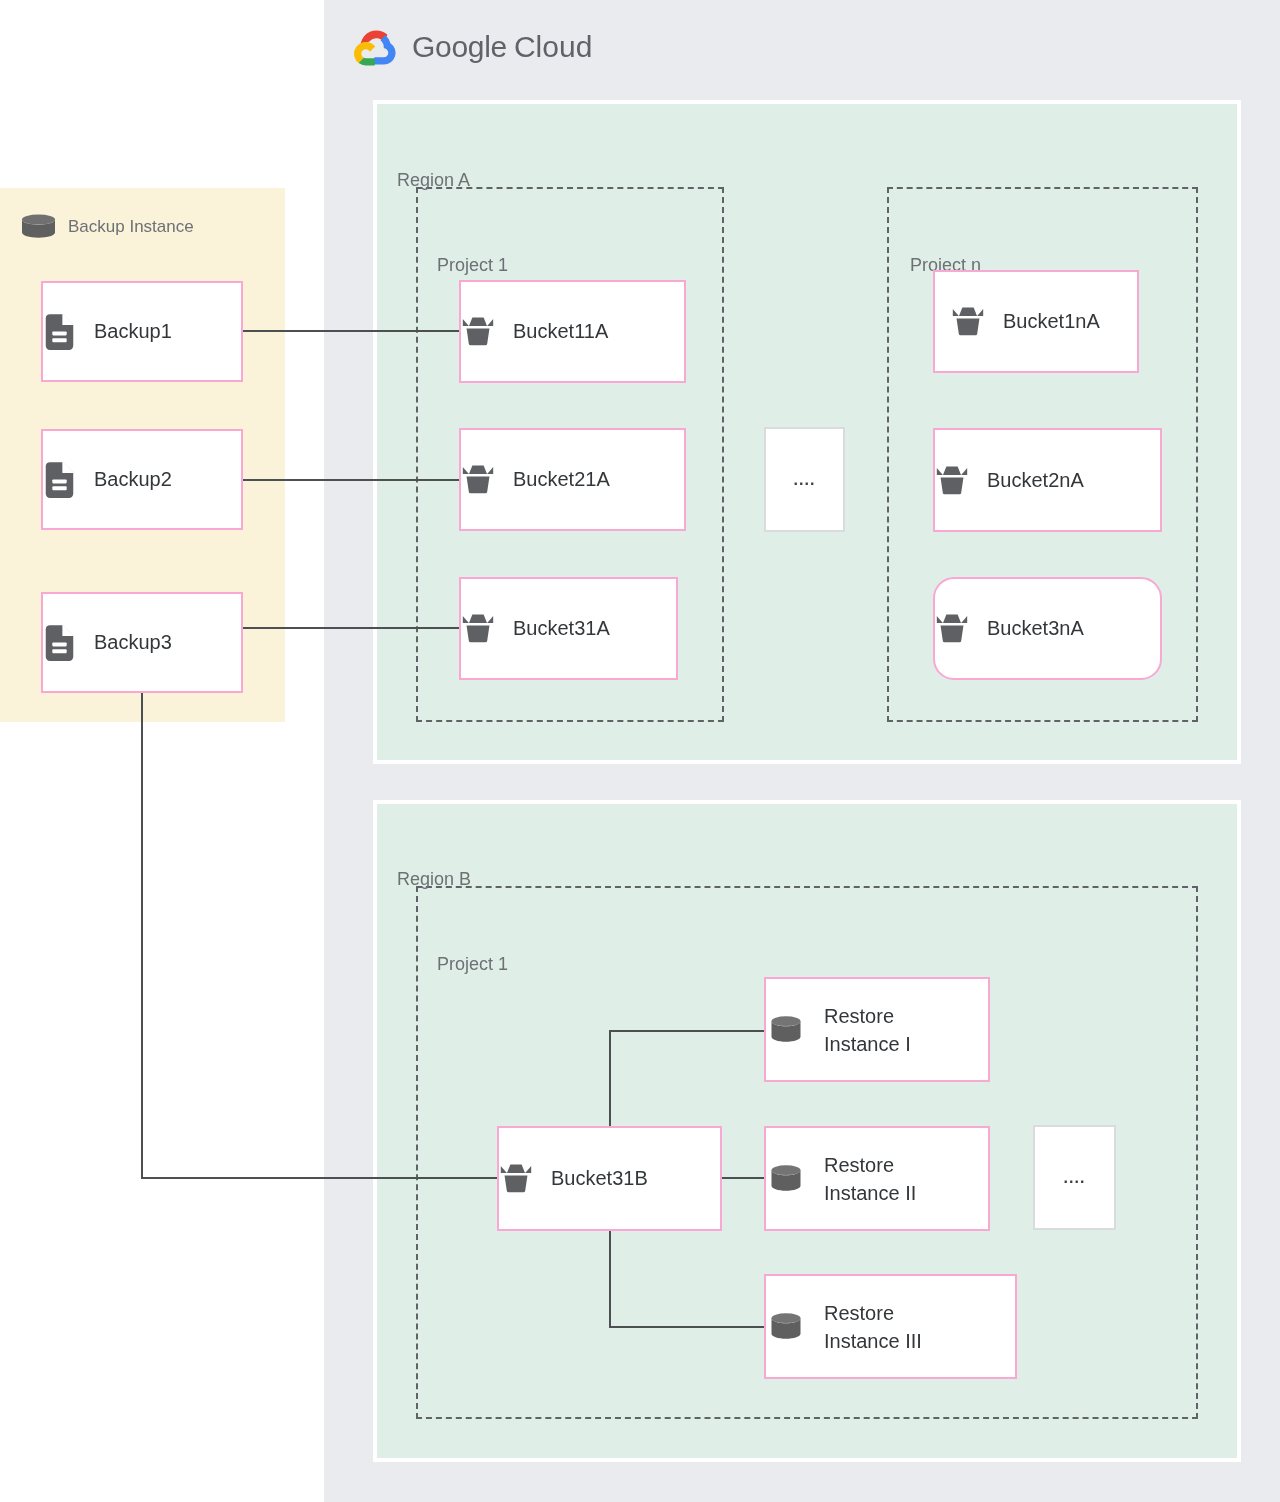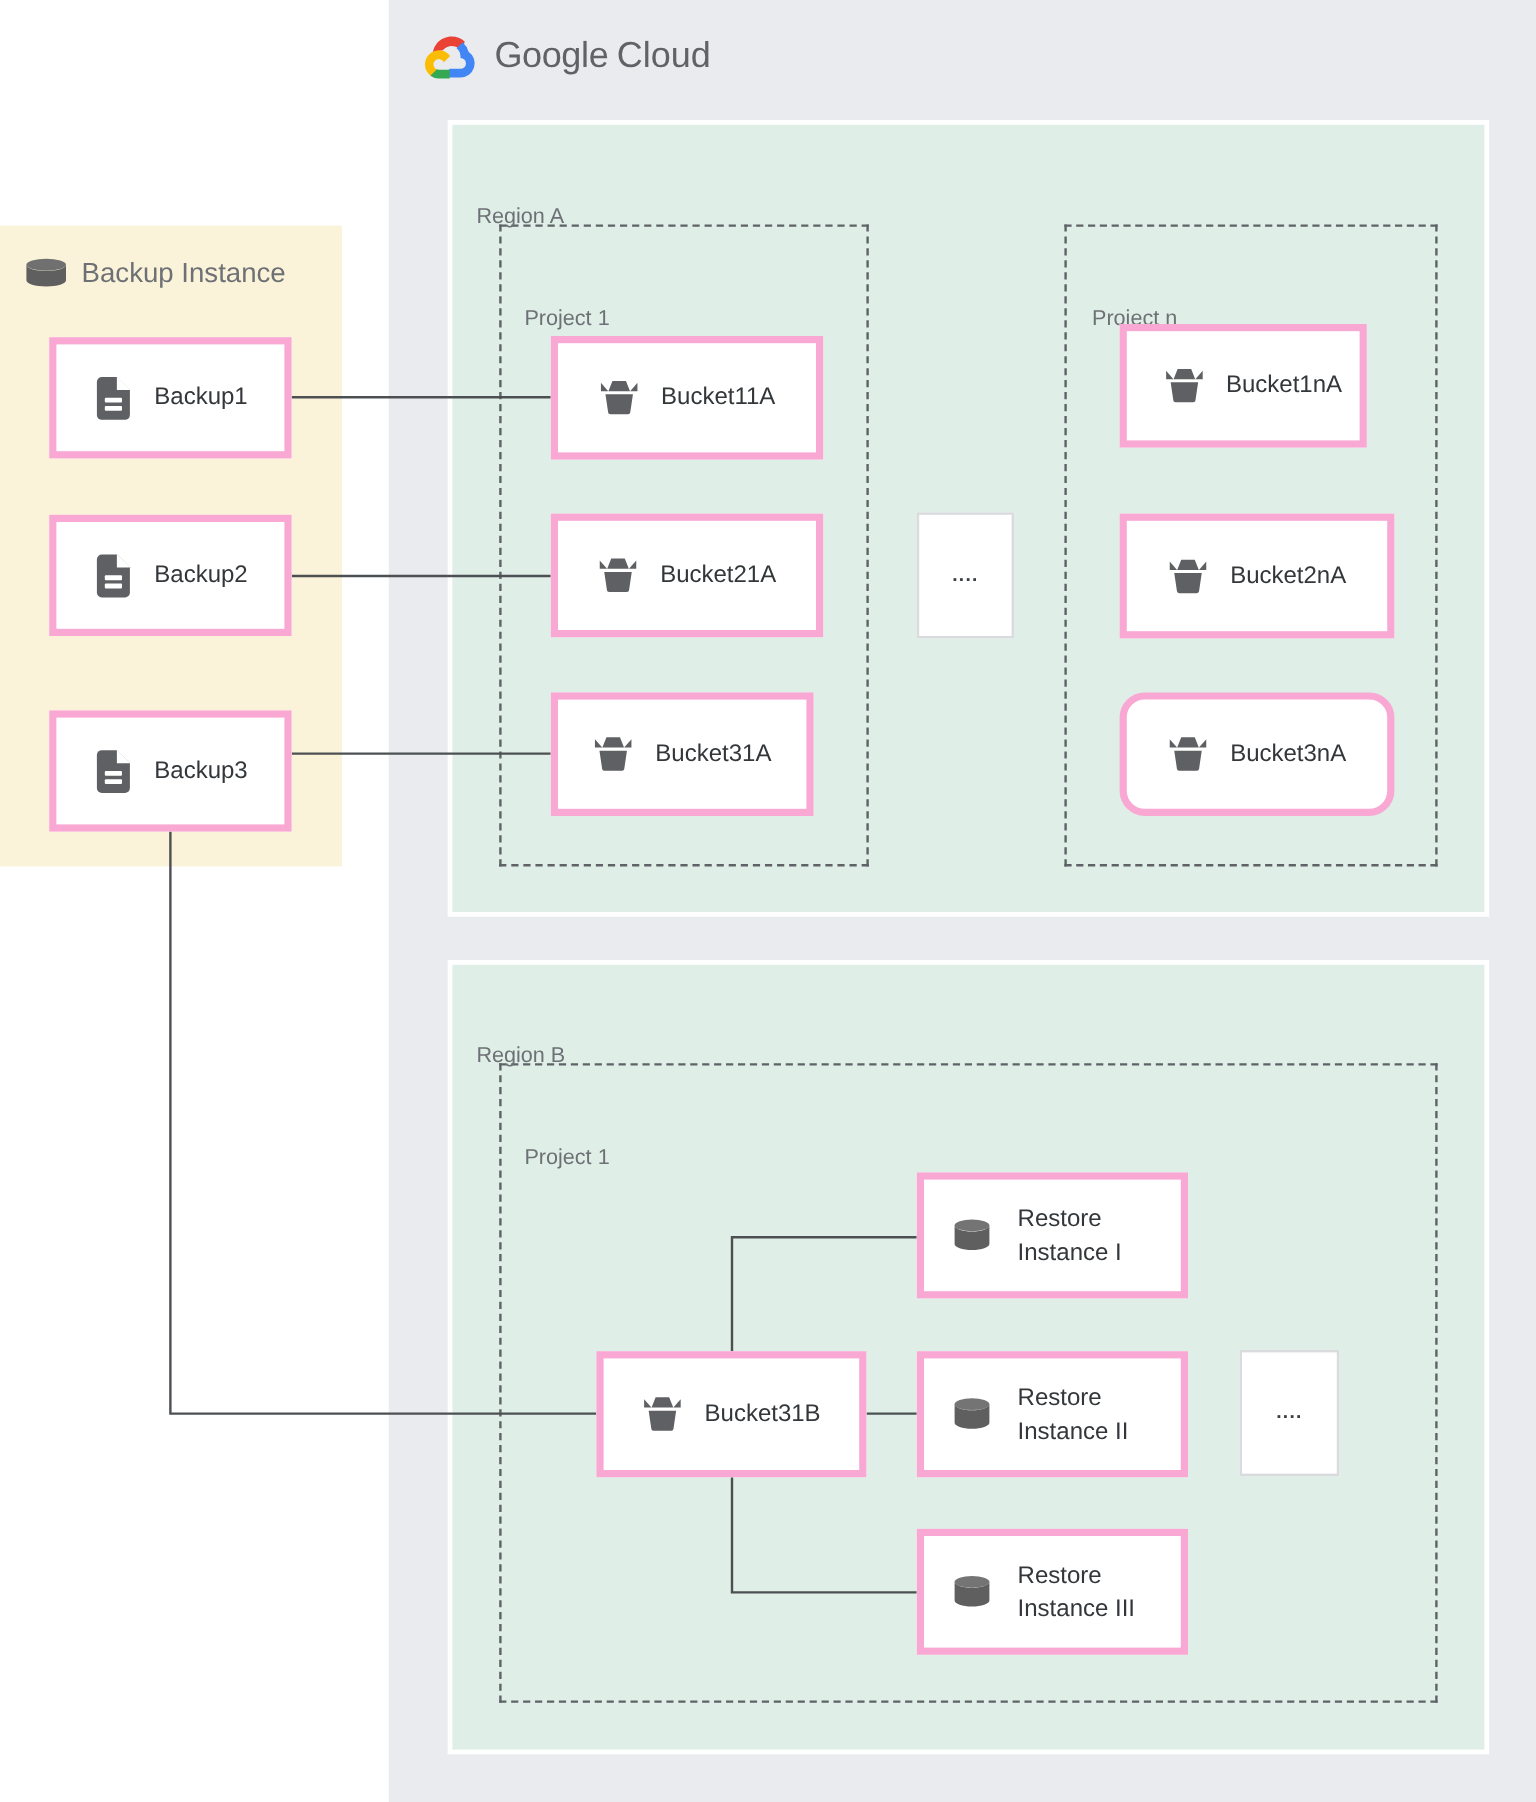--- a/index.html
+++ b/index.html
@@ -14,31 +14,31 @@
   .region-a{left:373px;top:100px;width:868px;height:664px;}
   .region-b{left:373px;top:800px;width:868px;height:662px;}
 
   .dashed{border:2px dashed #5f6368;z-index:1;}
   .proj-a1{left:416px;top:187px;width:308px;height:535px;}
   .proj-an{left:887px;top:187px;width:311px;height:535px;}
   .proj-b1{left:416px;top:886px;width:782px;height:533px;}
 
   .zone-label{color:#6d7175;font-size:18px;line-height:22px;z-index:2;white-space:nowrap;margin-top:36px;}
 
-  .node{background:#ffffff;border:6px solid #f9a8d4;display:flex;align-items:center;
-        justify-content:center;gap:18px;z-index:3;color:#33373a;font-size:20px;}
+  .node{background:#ffffff;border:2px solid #f9a8d4;display:flex;align-items:center;
+        gap:18px;z-index:3;color:#33373a;font-size:20px;}
   .node .lbl{white-space:nowrap;}
   .node .lbl-wrap{width:116px;white-space:normal;line-height:1.4;}
 
   .ellipsis-node{background:#ffffff;border:2px solid #d9dbde;display:flex;align-items:center;
         justify-content:center;z-index:3;color:#3c4043;font-size:16px;font-weight:700;
         letter-spacing:1px;}
 
   .backup-hdr{left:20px;top:214px;display:flex;align-items:center;gap:11px;z-index:2;}
-  .backup-hdr .t{color:#6d7175;font-size:23px;white-space:nowrap;}
+  .backup-hdr .t{color:#6d7175;font-size:17px;white-space:nowrap;}
 
   .logo{left:352px;top:28px;display:flex;align-items:center;gap:13px;z-index:2;}
   .logo-text{font-size:30px;color:#5f6368;white-space:nowrap;}
   .logo-text .g{font-weight:500;letter-spacing:-0.3px;}
   .logo-text .c{font-weight:400;margin-left:7px;}
 
   svg.connectors{left:0;top:0;width:1280px;height:1502px;z-index:2;pointer-events:none;}
   svg.connectors path{stroke:#4d5053;stroke-width:2;fill:none;}
 
   .icon{flex:0 0 auto;display:block;}
@@ -210,21 +210,21 @@
     </svg>
     <span class="lbl-wrap">Restore Instance I</span>
   </div>
   <div class="abs node" style="left:764px;top:1126px;width:226px;height:105px;">
     <svg class="icon" width="40" height="29" viewBox="0 0 40 29">
       <ellipse cx="20" cy="6.2" rx="14.5" ry="4.9" fill="#747474"></ellipse>
       <path d="M5.5 6.2 v15.5 c0 2.8 6.5 5 14.5 5 s14.5 -2.2 14.5 -5 V6.2 c0 2.8 -6.5 5 -14.5 5 S5.5 9 5.5 6.2 Z" fill="#5f5f5f"></path>
     </svg>
     <span class="lbl-wrap">Restore Instance II</span>
   </div>
-  <div class="abs node" style="left:764px;top:1274px;width:226px;height:105px;">
+  <div class="abs node" style="left:764px;top:1274px;width:253px;height:105px;">
     <svg class="icon" width="40" height="29" viewBox="0 0 40 29">
       <ellipse cx="20" cy="6.2" rx="14.5" ry="4.9" fill="#747474"></ellipse>
       <path d="M5.5 6.2 v15.5 c0 2.8 6.5 5 14.5 5 s14.5 -2.2 14.5 -5 V6.2 c0 2.8 -6.5 5 -14.5 5 S5.5 9 5.5 6.2 Z" fill="#5f5f5f"></path>
     </svg>
     <span class="lbl-wrap">Restore Instance III</span>
   </div>
 
   <div class="abs ellipsis-node" style="left:1033px;top:1125px;width:83px;height:105px;">
     <span>....</span>
   </div>

